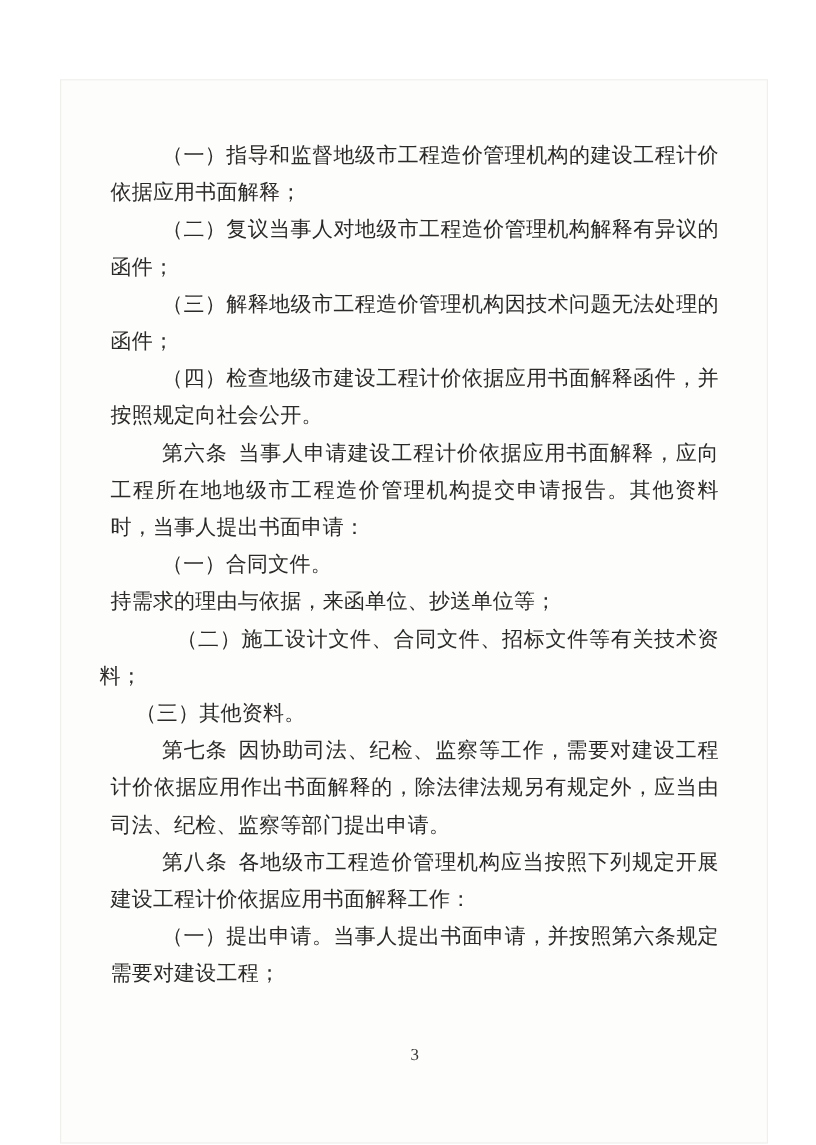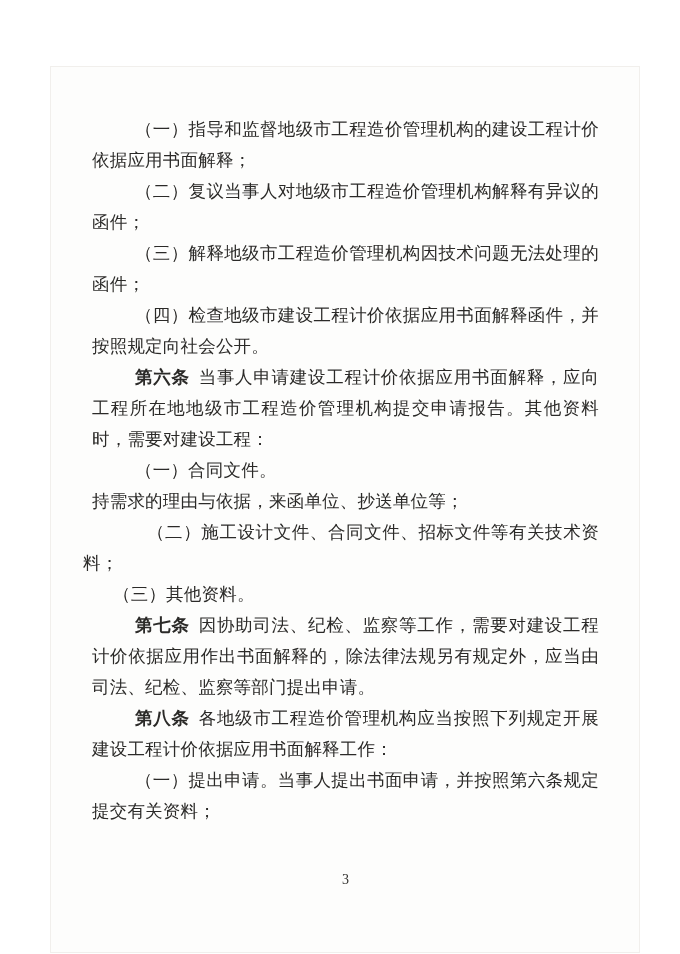--- a/index.html
+++ b/index.html
@@ -43,21 +43,21 @@
   .full {
     text-align: justify;
     text-align-last: justify;
     white-space: normal;
   }
   .ind1 { padding-left: 21px; }
   .ind2 { padding-left: 43px; }
   .ind3 { padding-left: 55px; }
   .outd { margin-left: -9px; }
   .art {
-    font-weight: bold;
+    font-weight: normal;
     margin-right: 9px;
   }
   .page-num {
     position: absolute;
     left: 92px;
     top: 872px;
     width: 507px;
     text-align: center;
     font-size: 14px;
     color: #33322f;
@@ -74,32 +74,32 @@
   <div class="ln ind2 full">（二）复议当事人对地级市工程造价管理机构解释有异议的</div>
   <div class="ln">函件；</div>
   <div class="ln ind2 full">（三）解释地级市工程造价管理机构因技术问题无法处理的</div>
   <div class="ln">函件；</div>
   <div class="ln ind2 full">（四）检查地级市建设工程计价依据应用书面解释函件，并</div>
   <div class="ln">按照规定向社会公开。</div>
   <div class="ln ind2 full">
     <span class="art">第六条</span><span>当事人申请建设工程计价依据应用书面解释，应向</span>
   </div>
   <div class="ln full">工程所在地地级市工程造价管理机构提交申请报告。其他资料</div>
-  <div class="ln">时，需要对建设工程：</div>
+  <div class="ln">时，当事人提出书面申请：</div>
   <div class="ln ind2">（一）合同文件。</div>
   <div class="ln">持需求的理由与依据，来函单位、抄送单位等；</div>
   <div class="ln ind3 full">（二）施工设计文件、合同文件、招标文件等有关技术资</div>
   <div class="ln outd">料；</div>
   <div class="ln ind1">（三）其他资料。</div>
   <div class="ln ind2 full">
     <span class="art">第七条</span><span>因协助司法、纪检、监察等工作，需要对建设工程</span>
   </div>
   <div class="ln full">计价依据应用作出书面解释的，除法律法规另有规定外，应当由</div>
   <div class="ln">司法、纪检、监察等部门提出申请。</div>
   <div class="ln ind2 full">
     <span class="art">第八条</span><span>各地级市工程造价管理机构应当按照下列规定开展</span>
   </div>
   <div class="ln">建设工程计价依据应用书面解释工作：</div>
   <div class="ln ind2 full">（一）提出申请。当事人提出书面申请，并按照第六条规定</div>
-  <div class="ln">提交有关资料；</div>
+  <div class="ln">需要对建设工程；</div>
 </div>
 
 <div class="page-num">3</div>
 
 </body></html>

